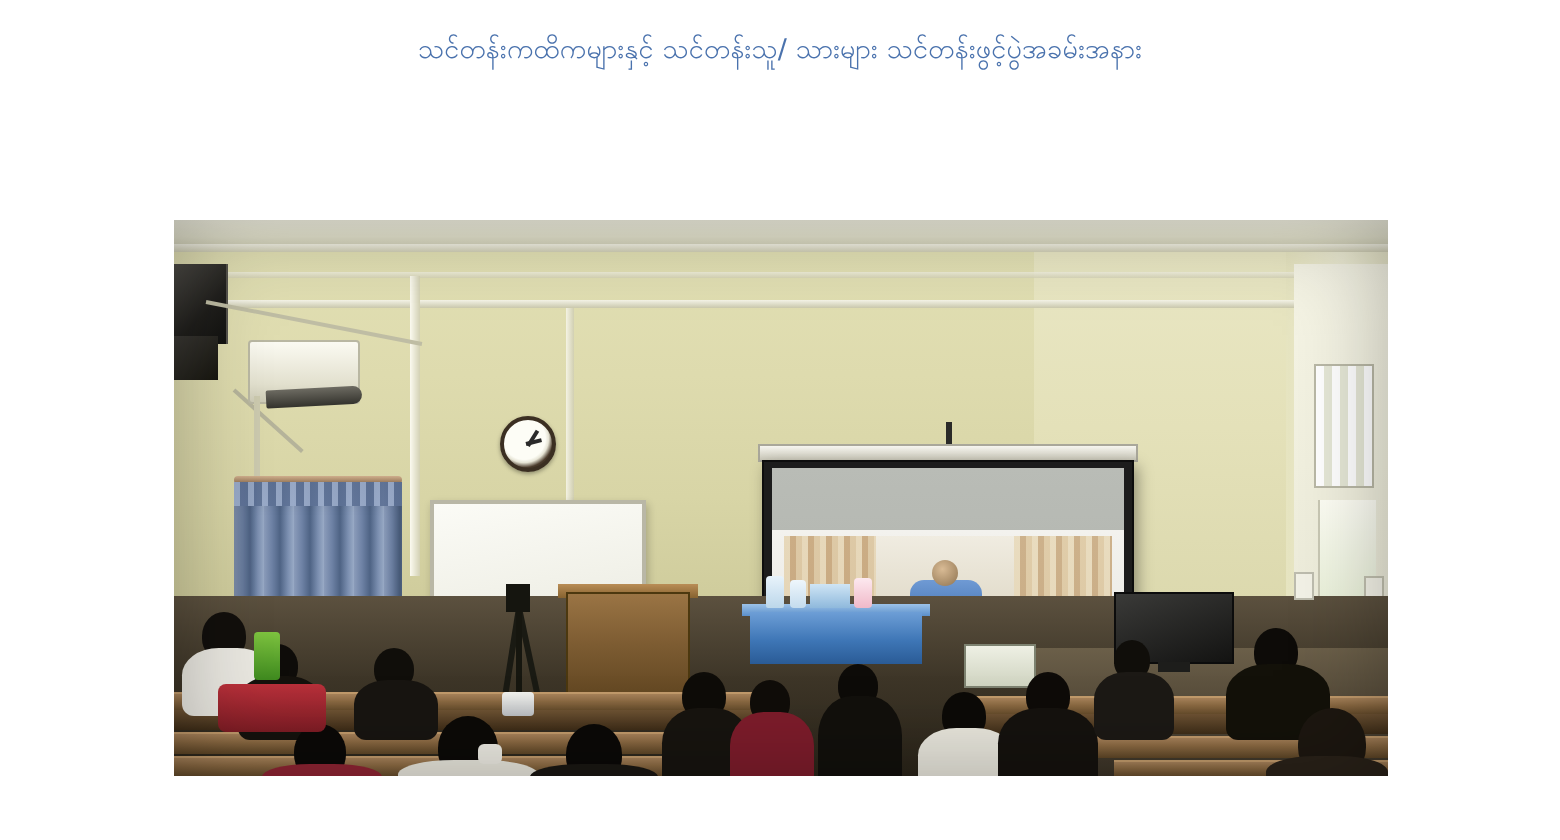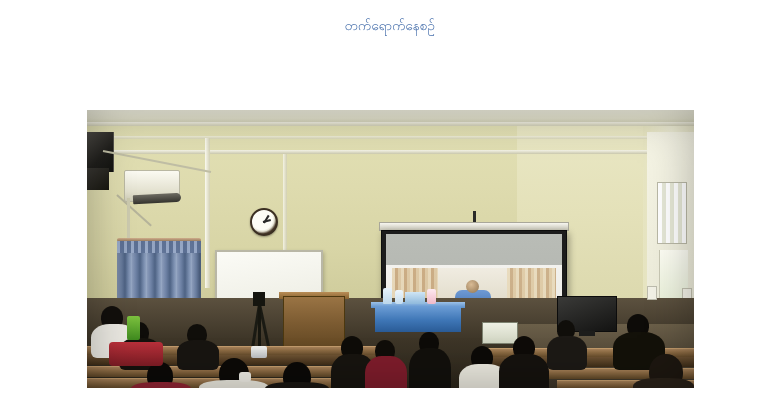--- a/index.html
+++ b/index.html
@@ -447,21 +447,21 @@
     box-shadow: inset 0 0 48px rgba(0,0,0,.30);
     pointer-events: none;
   }
 </style>
 </head>
 <body>
 
 <div class="page">
 
   <div class="caption">
-    <span class="ln">တက်ရောက်နေစဉ်</span>
+    <span class="ln">သင်တန်းကထိကများနှင့် သင်တန်းသူ/ သားများ သင်တန်းဖွင့်ပွဲအခမ်းအနား</span>
   </div>
 
   <div class="photo">
 
     <div class="ph ceiling"></div>
     <div class="ph ceil-beam"></div>
     <div class="ph wall"></div>
     <div class="ph wall-right"></div>
     <div class="ph wall-corner"></div>
 

